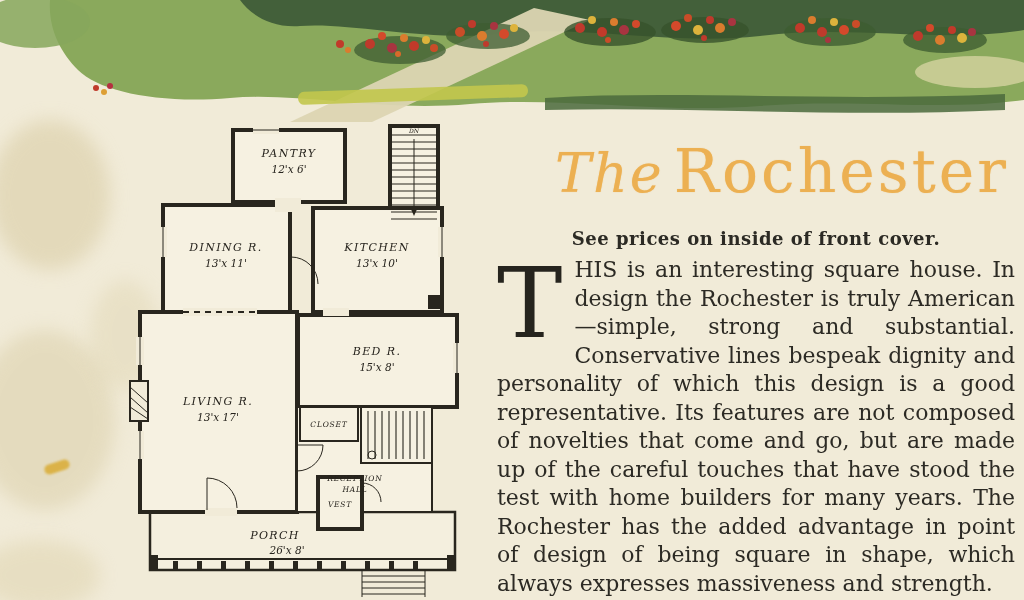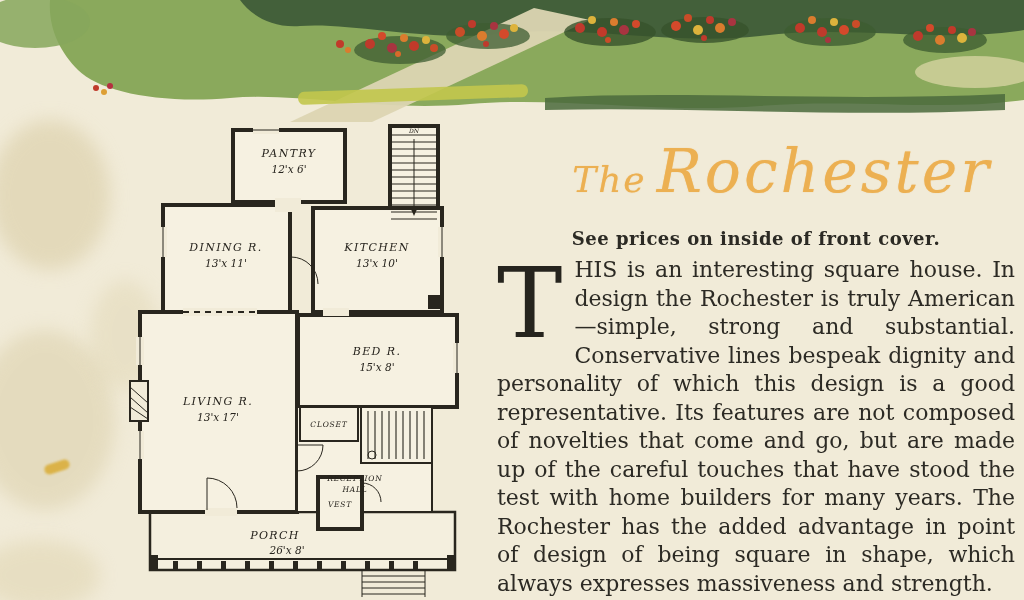--- a/index.html
+++ b/index.html
@@ -35,23 +35,23 @@
   .dashed { stroke:#29261e; stroke-width:2; stroke-dasharray:6 5; fill:none; }
   .solid2 { stroke:#29261e; stroke-width:2; fill:none; }
   .darkfill { fill:#29261e; }
   .plan-name { font:italic 11px "DejaVu Serif", serif; fill:#26231d; letter-spacing:1.4px; text-anchor:middle; }
   .plan-dims { font:italic 10.5px "DejaVu Serif", serif; fill:#26231d; text-anchor:middle; }
   .plan-small{ font:italic 7.5px "DejaVu Serif", serif; fill:#26231d; letter-spacing:.8px; text-anchor:middle; }
   .plan-tiny { font:italic 6px "DejaVu Serif", serif; fill:#26231d; text-anchor:middle; }
 
   
   .title-wrap { position:absolute; left:540px; top:136px; width:484px; text-align:center; white-space:nowrap; }
-  .t-the  { font-style:italic; font-size:36px; color:#ecb052; letter-spacing:2px;
+  .t-the  { font-style:italic; font-size:54px; color:#ecb052; letter-spacing:2px;
             text-shadow:0 0 1px rgba(236,176,82,.6); }
-  .t-name { font-style:italic; font-size:60px; color:#ecb052; letter-spacing:3px; margin-left:10px;
+  .t-name { font-size:60px; color:#ecb052; letter-spacing:3px; margin-left:10px;
             text-shadow:0 0 1px rgba(236,176,82,.6); }
   .subtitle { position:absolute; left:497px; top:228px; width:518px; text-align:center;
               font-weight:bold; font-size:18px; letter-spacing:.5px; color:#2c2a24; }
   .article { position:absolute; left:497px; top:256px; width:518px; height:344px;
              overflow:hidden; text-align:justify;
              font-size:22px; line-height:28.5px; color:#2c2a24; }
   .dropcap { float:left; font-size:98px; line-height:82px; padding:6px 12px 0 0; color:#26241e; }
 </style>
 </head>
 <body>

